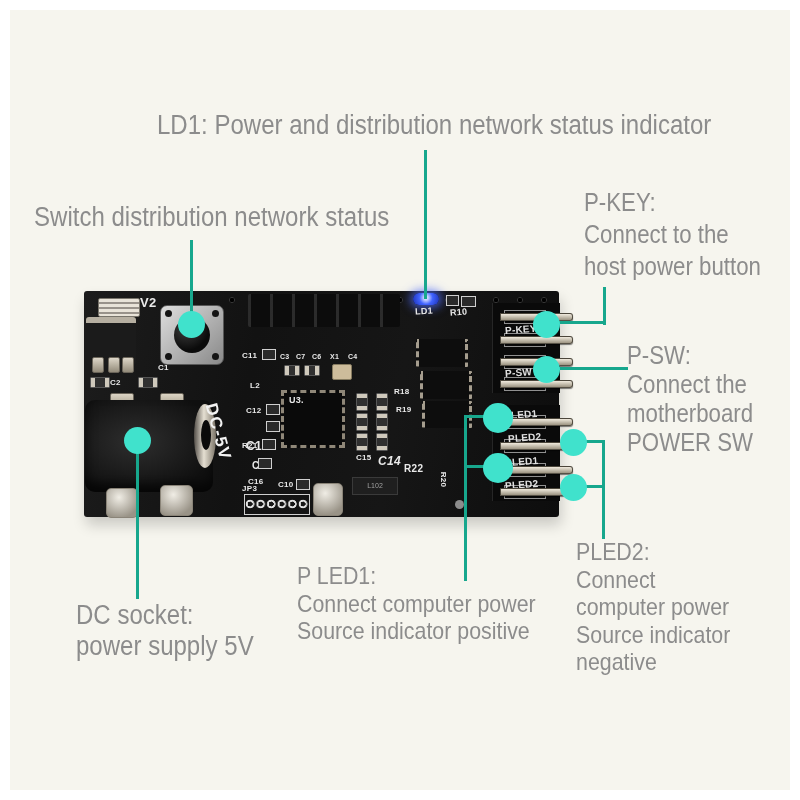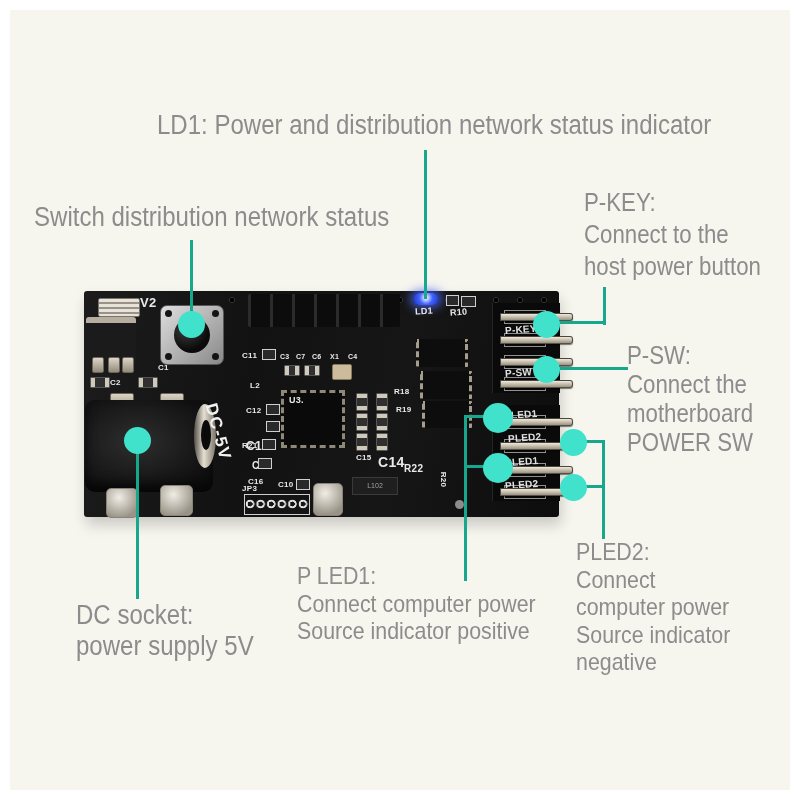--- a/index.html
+++ b/index.html
@@ -159,21 +159,21 @@
 
     <span class="ppv" style="left:272px;top:102px;"></span>
     <span class="ppv" style="left:272px;top:122px;"></span>
     <span class="ppv" style="left:272px;top:142px;"></span>
     <span class="ppv" style="left:292px;top:102px;"></span>
     <span class="ppv" style="left:292px;top:122px;"></span>
     <span class="ppv" style="left:292px;top:142px;"></span>
     <span class="silk" style="left:310px;top:88px;font-size:8px;margin-top:8px;">R18</span>
     <span class="silk" style="left:312px;top:114px;font-size:8px;">R19</span>
     <span class="silk" style="left:272px;top:162px;font-size:8px;">C15</span>
-    <span class="silk" style="left:294px;top:163px;font-size:14px;">C14</span>
+    <span class="silk" style="left:294px;top:163px;font-size:12px;font-style:italic;">C14</span>
     <span class="silk" style="left:320px;top:172px;font-size:10px;">R22</span>
 
     <span class="silk" style="left:194px;top:189px;font-size:8px;">C10</span>
     <span class="pbx" style="left:212px;top:188px;"></span>
     <span class="silk" style="left:234px;top:194px;font-size:8px;">R11</span>
     <div class="l102">L102</div>
     <span class="silk" style="left:352px;top:184px;font-size:8px;transform:rotate(90deg);">R20</span>
     <span class="silk" style="left:158px;top:193px;font-size:8px;">JP3</span>
     <div class="jp3box"></div>
 

